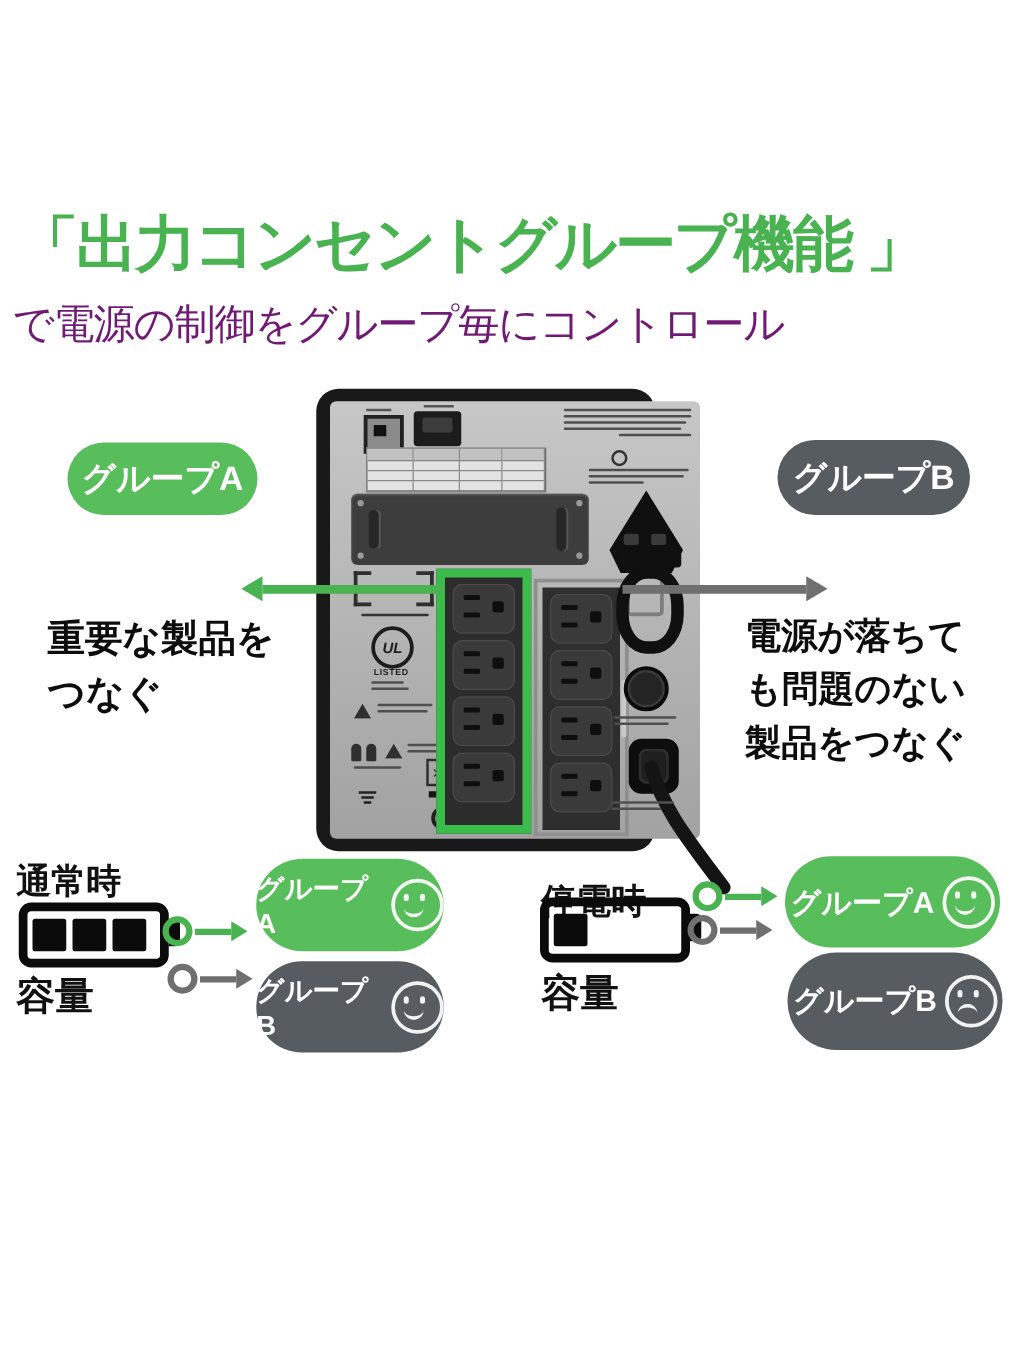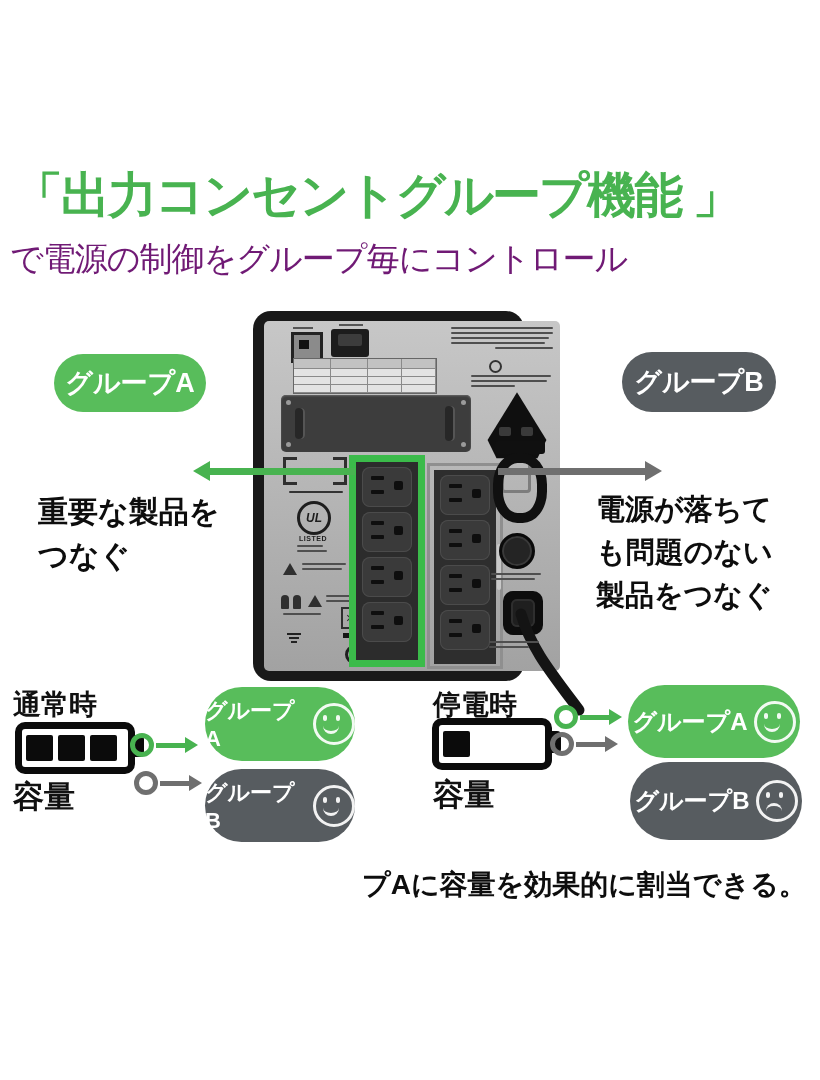--- a/index.html
+++ b/index.html
@@ -297,21 +297,21 @@
 
   <div class="pill green" style="left:205px;top:687px;width:150px;height:74px;font-size:22px;">
     <span class="lbl">グループA</span>
     <span class="face happy"></span>
   </div>
   <div class="pill gray" style="left:205px;top:769px;width:150px;height:73px;font-size:22px;">
     <span class="lbl">グループB</span>
     <span class="face happy"></span>
   </div>
 
-  <div class="abs scn-head" style="left:433px;top:686px;">停電時</div>
+  <div class="abs scn-head" style="left:433px;top:702px;">停電時</div>
   <div class="battery" style="left:432px;top:718px;">
     <div class="bat-body">
         <div class="bat-bar"></div>
       </div>
     <div class="bat-nub"></div>
   </div>
   <div class="abs scn-cap" style="left:433px;top:774px;">容量</div>
 
   <div class="mini-arrow ga" style="left:554px;top:705px;">
     <div class="ma-ring"></div>
@@ -327,16 +327,15 @@
   <div class="pill green" style="left:628px;top:685px;width:172px;height:73px;font-size:24px;">
     <span class="lbl">グループA</span>
     <span class="face happy"></span>
   </div>
   <div class="pill gray" style="left:630px;top:762px;width:172px;height:78px;font-size:24px;">
     <span class="lbl">グループB</span>
     <span class="face sad"></span>
   </div>
 
   <div class="abs footnote nowrap" style="left:362px;top:866px;">
-    <div>プAに容量を効果的に割当できる。</div>
   </div>
 
 </div>
 
 </body></html>

